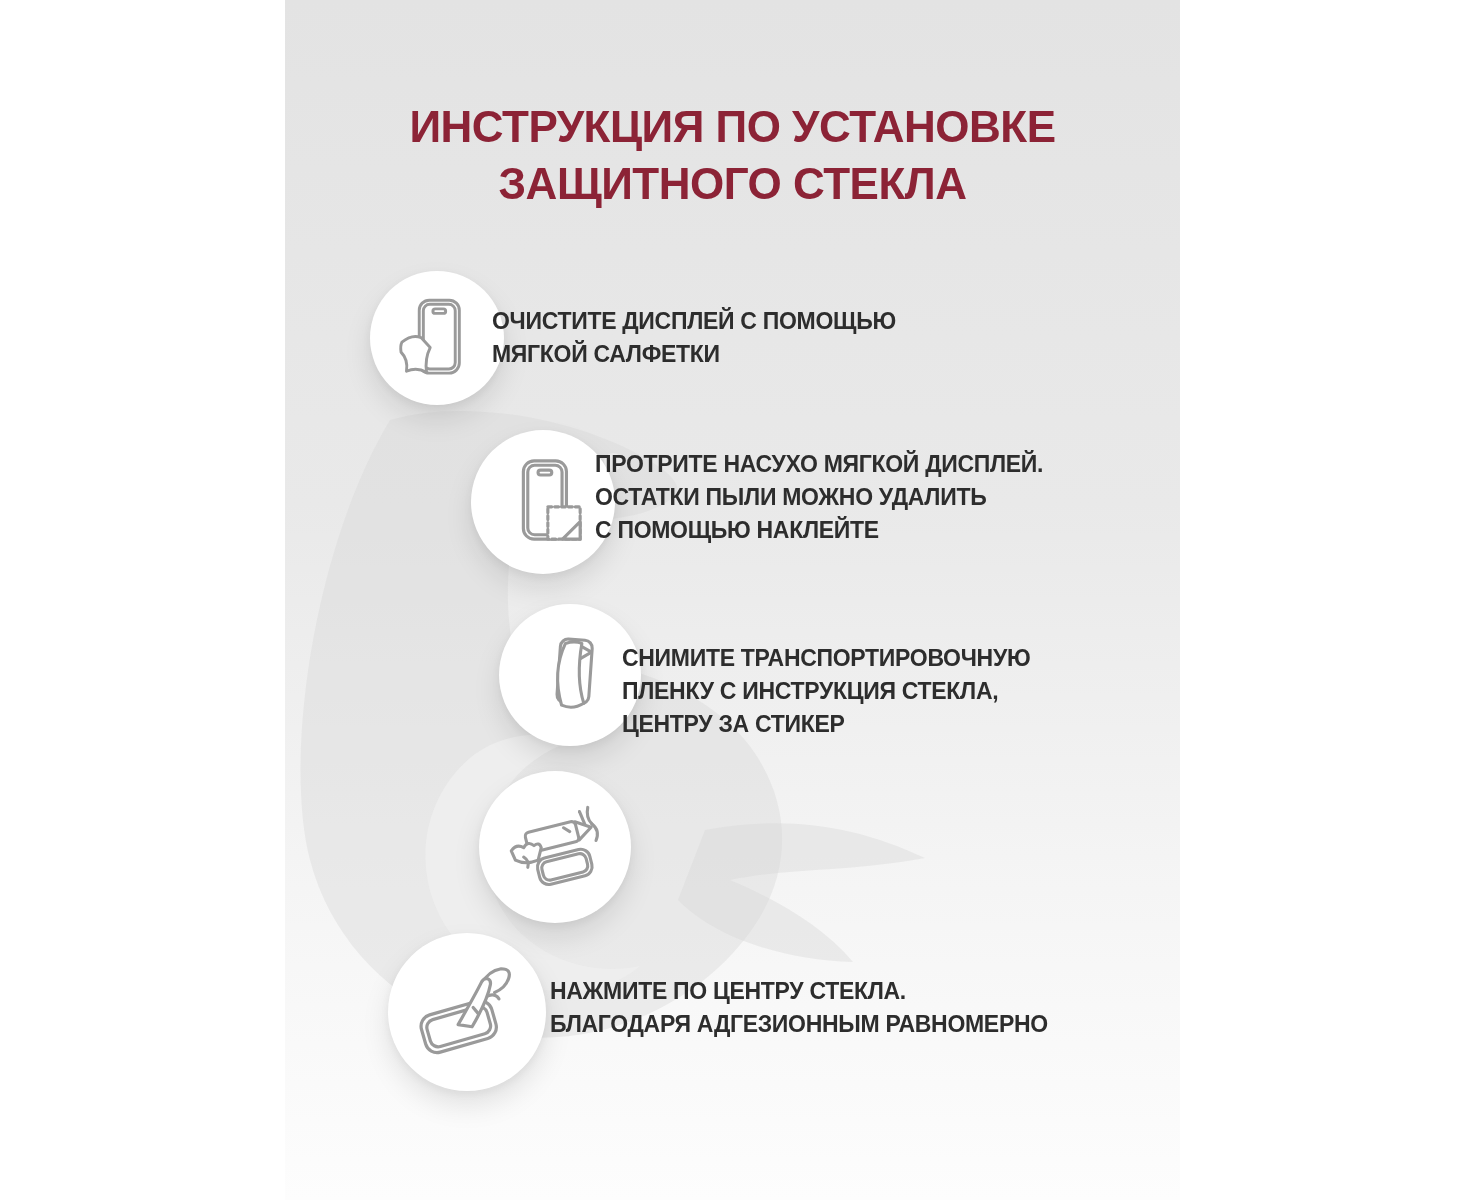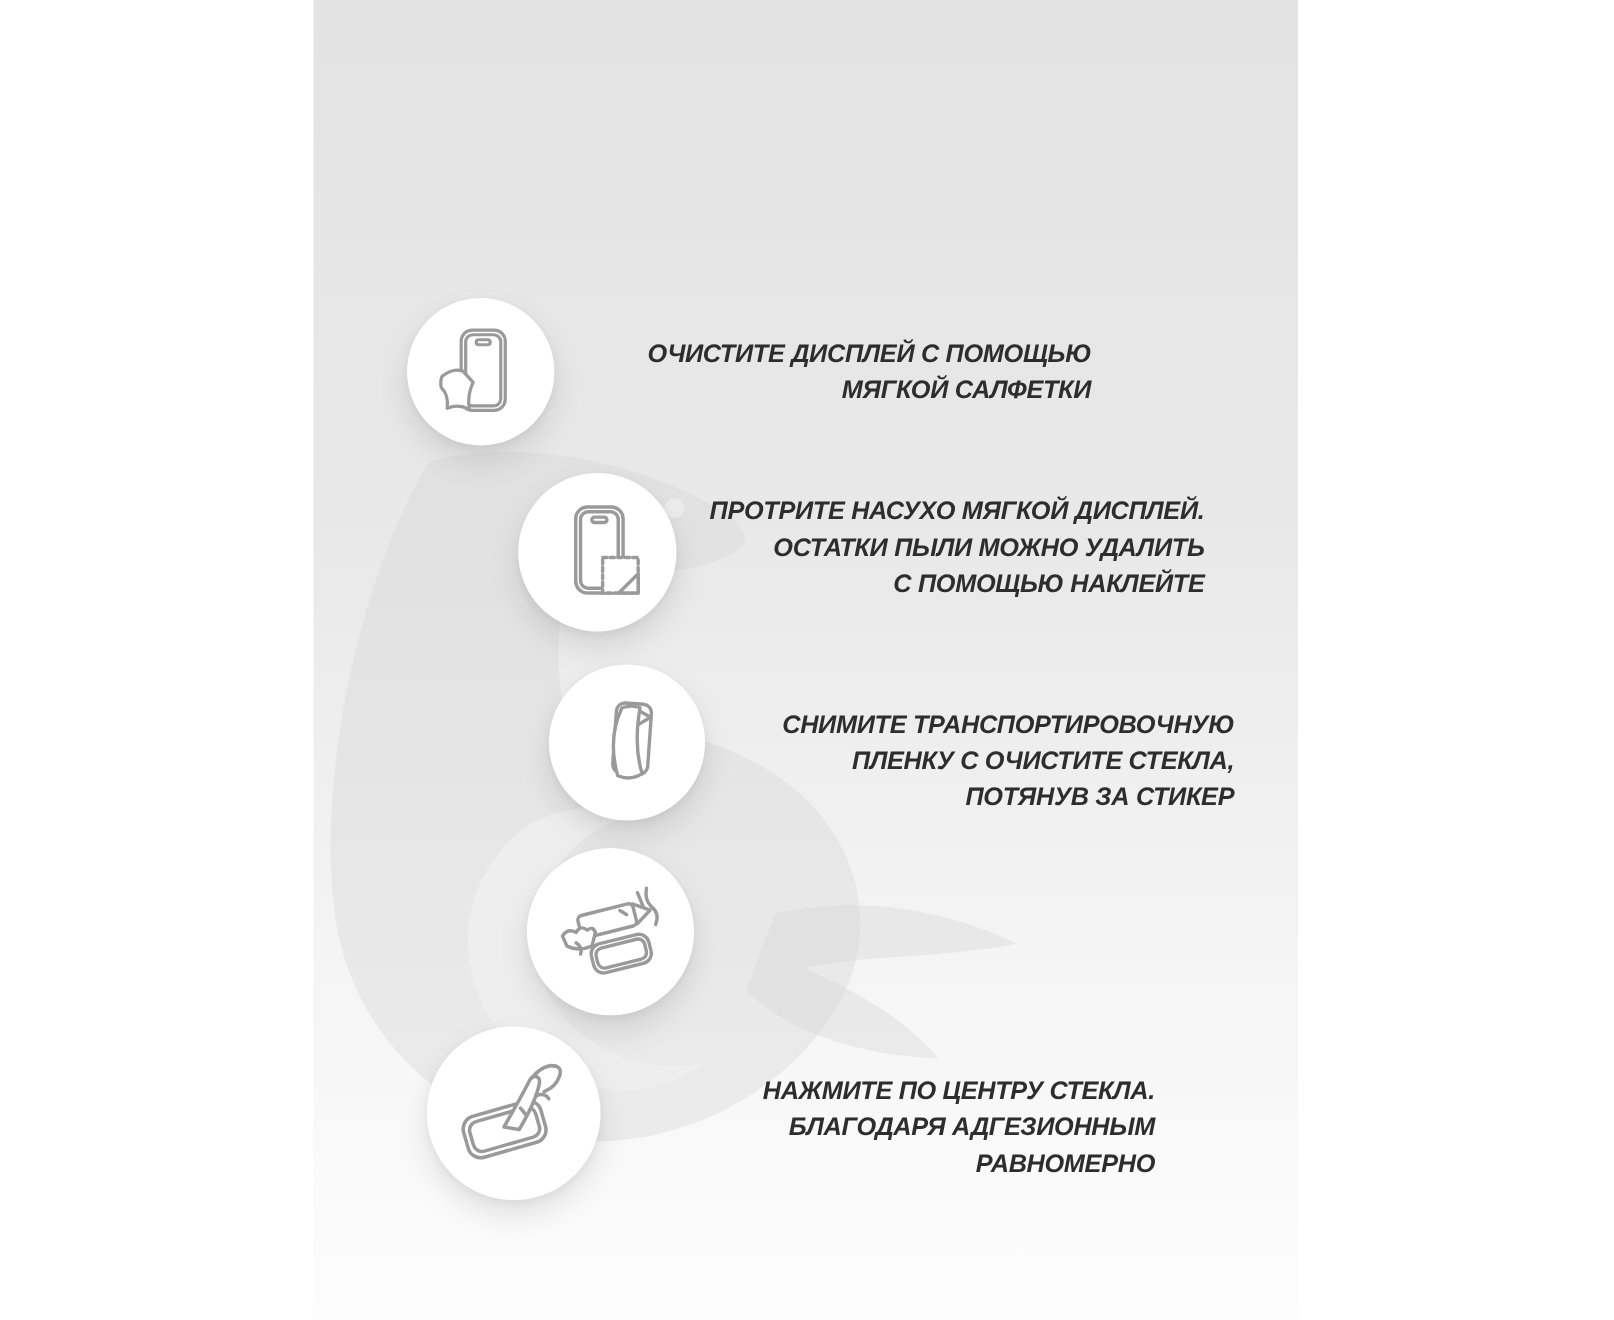--- a/index.html
+++ b/index.html
@@ -22,24 +22,23 @@
     letter-spacing:-0.5px;color:var(--title_color,#8c2336);
   }
   .circle{
     position:absolute;border-radius:50%;
     background:var(--circle_fill,#ffffff);
     box-shadow:0 14px 28px rgba(0,0,0,0.10), 0 3px 8px rgba(0,0,0,0.05);
     display:flex;align-items:center;justify-content:center;
   }
   .circle svg{width:68%;height:68%;color:var(--icon_stroke,#9a9a9a);}
   .step-text{
-    position:absolute;width:500px;text-align:right;
+    position:absolute;width:500px;text-align:left;
     font-weight:bold;font-size:23px;line-height:33px;letter-spacing:-0.3px;
     color:var(--step_text_color,#2d2d2d);
-    font-style:italic;
   }
   
   .c1{left:85px;top:271px;width:134px;height:134px;}
   .c2{left:186px;top:430px;width:144px;height:144px;}
   .c3{left:214px;top:604px;width:142px;height:142px;}
   .c4{left:194px;top:771px;width:152px;height:152px;}
   .c5{left:103px;top:933px;width:158px;height:158px;}
   .t1{left:207px;top:305px;}
   .t2{left:310px;top:448px;}
   .t3{left:337px;top:642px;}
@@ -51,20 +50,24 @@
 
 <div class="panel">
 
   <svg class="watermark" viewBox="0 0 820 720" aria-hidden="true">
     <path fill="#d6d6d6" opacity="0.40" d="M115 10 C190 -12 300 8 370 48 C395 62 408 76 400 86 C370 112 300 118 245 98 C232 140 228 195 240 250 C320 240 420 270 470 330 C515 385 520 455 480 515 C430 590 330 640 230 625 C140 612 60 545 35 450 C8 345 40 135 115 10 Z"></path>
     <path fill="#d6d6d6" opacity="0.40" d="M430 420 C510 405 580 415 650 448 C575 462 510 458 455 470 C502 490 548 516 578 552 C505 550 438 526 403 490 Z"></path>
     <path fill="#efefef" opacity="0.85" d="M300 330 C235 350 200 410 215 470 C230 532 298 570 365 556 C320 595 235 590 185 535 C135 480 140 395 195 348 C227 322 270 320 300 330 Z"></path>
     <circle cx="338" cy="52" r="9" fill="#ececec"></circle>
   </svg>
 
+  <div class="title">
+    <div>ИНСТРУКЦИЯ ПО УСТАНОВКЕ</div>
+    <div>ЗАЩИТНОГО СТЕКЛА</div>
+  </div>
 
   <div class="circle c1">
     <svg viewBox="0 0 100 100" fill="none" stroke="currentColor" stroke-width="3.2" stroke-linecap="round" stroke-linejoin="round">
       <rect x="31" y="9" width="44" height="80" rx="11"></rect>
       <rect x="35.5" y="13.5" width="35" height="71" rx="7"></rect>
       <rect x="46" y="18.5" width="14" height="5" rx="2.5"></rect>
       <path d="M12 55 Q23 46 33 50 L43 61 Q37 73 39 88 Q28 82 17 87 Q19 74 11 66 Q10 59 12 55 Z" fill="#fff"></path>
     </svg>
   </div>
   <div class="step-text t1">
@@ -89,22 +92,22 @@
 
   <div class="circle c3">
     <svg viewBox="0 0 100 100" fill="none" stroke="currentColor" stroke-width="3.2" stroke-linecap="round" stroke-linejoin="round">
       <rect x="38" y="13" width="33" height="66" rx="8" transform="rotate(4 54 46)"></rect>
       <path d="M56 17 L72 26 L60 33"></path>
       <path d="M41 81 C35 60 35 38 45 17 C51 15 57 15 62 17 C58 40 58 60 64 79 C56 84 48 84 41 81 Z" fill="#fff"></path>
     </svg>
   </div>
   <div class="step-text t3">
     <div>СНИМИТЕ ТРАНСПОРТИРОВОЧНУЮ</div>
-    <div>ПЛЕНКУ С ОЧИСТИТЕ СТЕКЛА,</div>
-    <div>ПОТЯНУВ ЗА СТИКЕР</div>
+    <div>ПЛЕНКУ С ИНСТРУКЦИЯ СТЕКЛА,</div>
+    <div>ЦЕНТРУ ЗА СТИКЕР</div>
   </div>
 
   <div class="circle c4">
     <svg viewBox="0 0 100 100" fill="none" stroke="currentColor" stroke-width="3" stroke-linecap="round" stroke-linejoin="round">
       <path d="M74 16 L79 28"></path>
       <path d="M82 12 Q80 22 86 28"></path>
       <path d="M86 28 Q94 34 90 44"></path>
       <g transform="rotate(-14 52 55)">
         <rect x="30" y="58" width="52" height="26" rx="9" fill="#fff"></rect>
         <rect x="34" y="62" width="44" height="18" rx="6"></rect>

